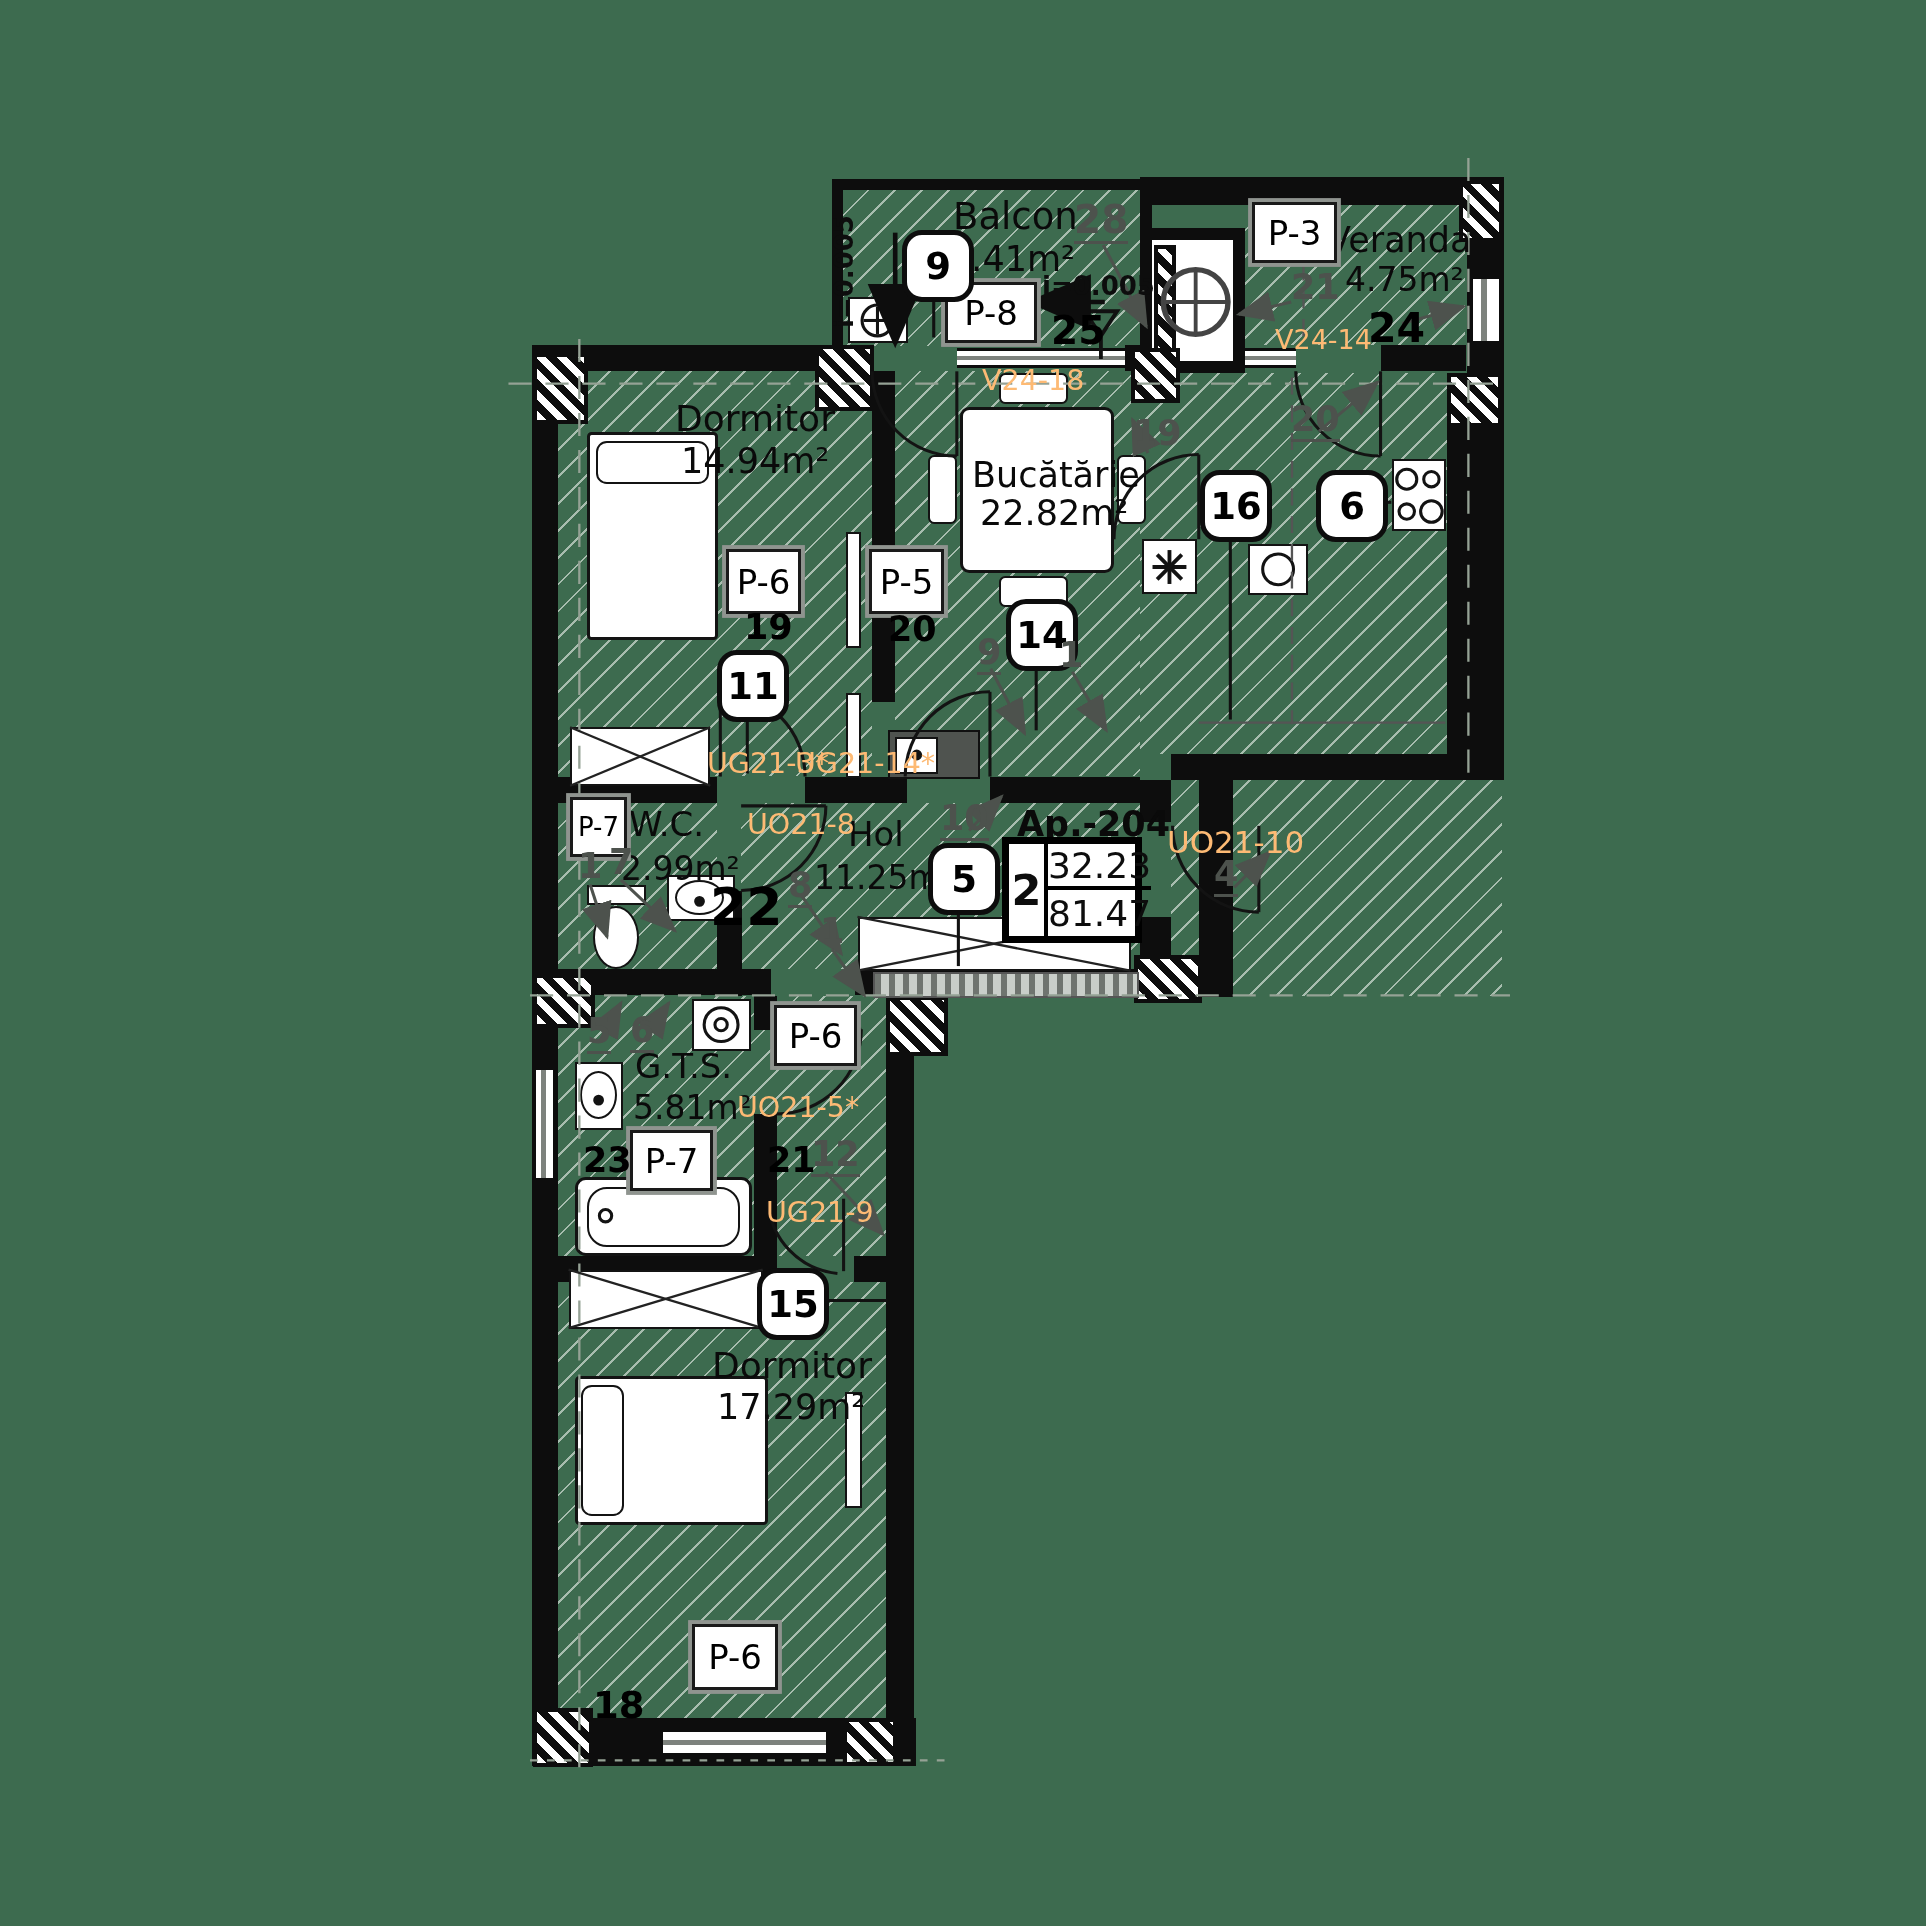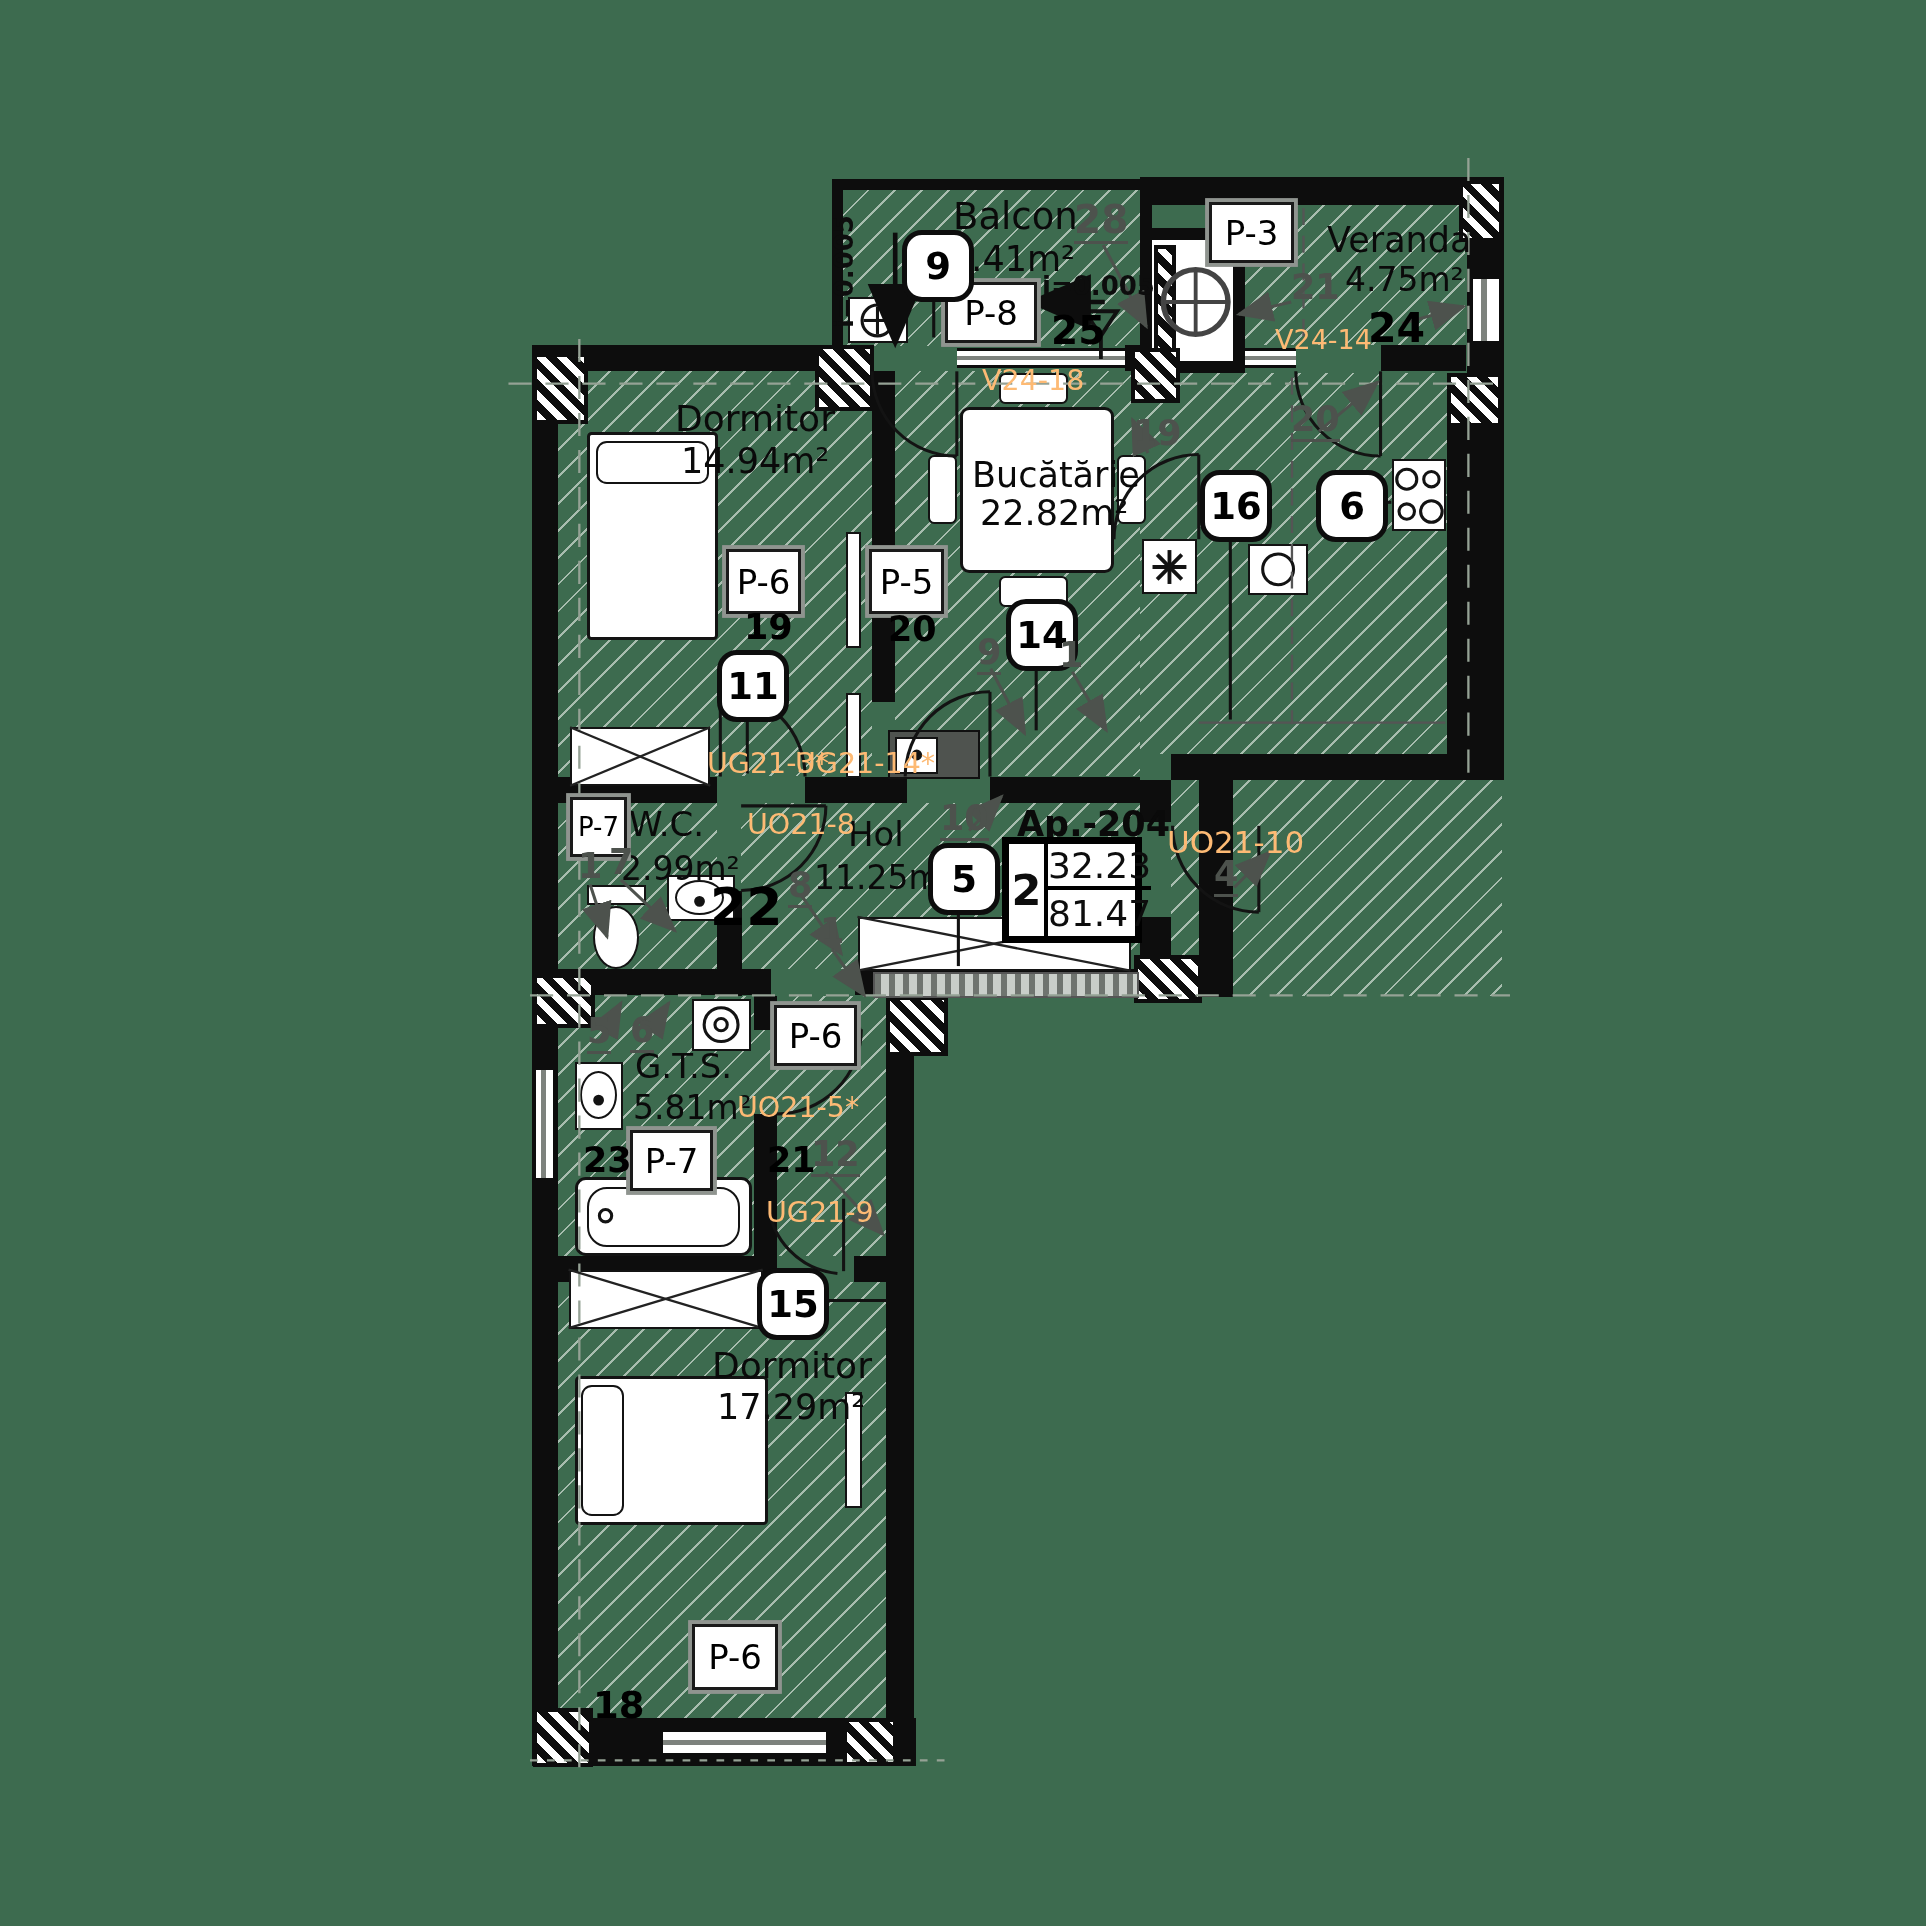--- a/index.html
+++ b/index.html
@@ -301,21 +301,21 @@
   <div class="rlabel" style="left:1017px;top:804px;font-weight:700;font-size:35px;">Ap.-204</div>
   <div class="info">
     <div class="c2">2</div>
     <div class="vals">
       <div>32.23</div>
       <div>81.47</div>
     </div>
   </div>
 
   <div class="pbox" style="left:945px;top:282px;width:86px;height:55px;">P-8</div>
-  <div class="pbox" style="left:1209px;top:202px;width:79px;height:55px;">P-3</div>
+  <div class="pbox" style="left:1252px;top:202px;width:79px;height:55px;">P-3</div>
   <div class="pbox" style="left:726px;top:549px;width:69px;height:59px;">P-6</div>
   <div class="pbox" style="left:869px;top:549px;width:69px;height:59px;">P-5</div>
   <div class="pbox" style="left:570px;top:797px;width:51px;height:54px;font-size:26px;">P-7</div>
   <div class="pbox" style="left:774px;top:1005px;width:77px;height:55px;">P-6</div>
   <div class="pbox" style="left:630px;top:1130px;width:77px;height:55px;">P-7</div>
   <div class="pbox" style="left:692px;top:1624px;width:80px;height:60px;">P-6</div>
 
   <div class="badge" style="left:902px;top:230px;">9</div>
   <div class="badge" style="left:717px;top:650px;">11</div>
   <div class="badge" style="left:1006px;top:599px;">14</div>

